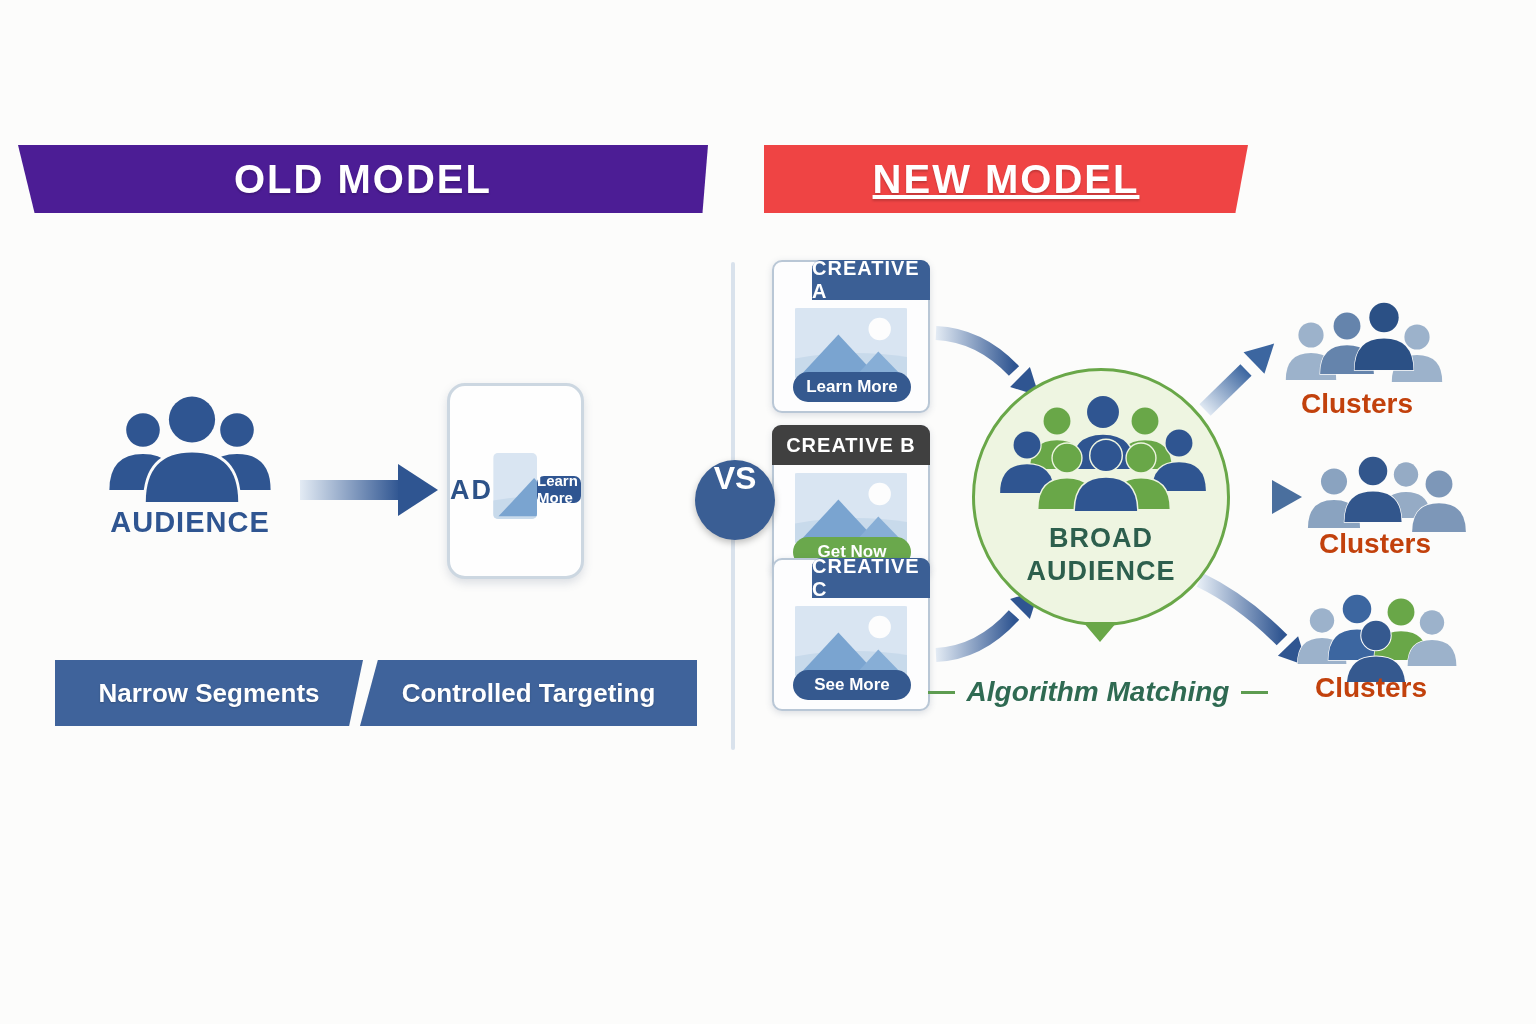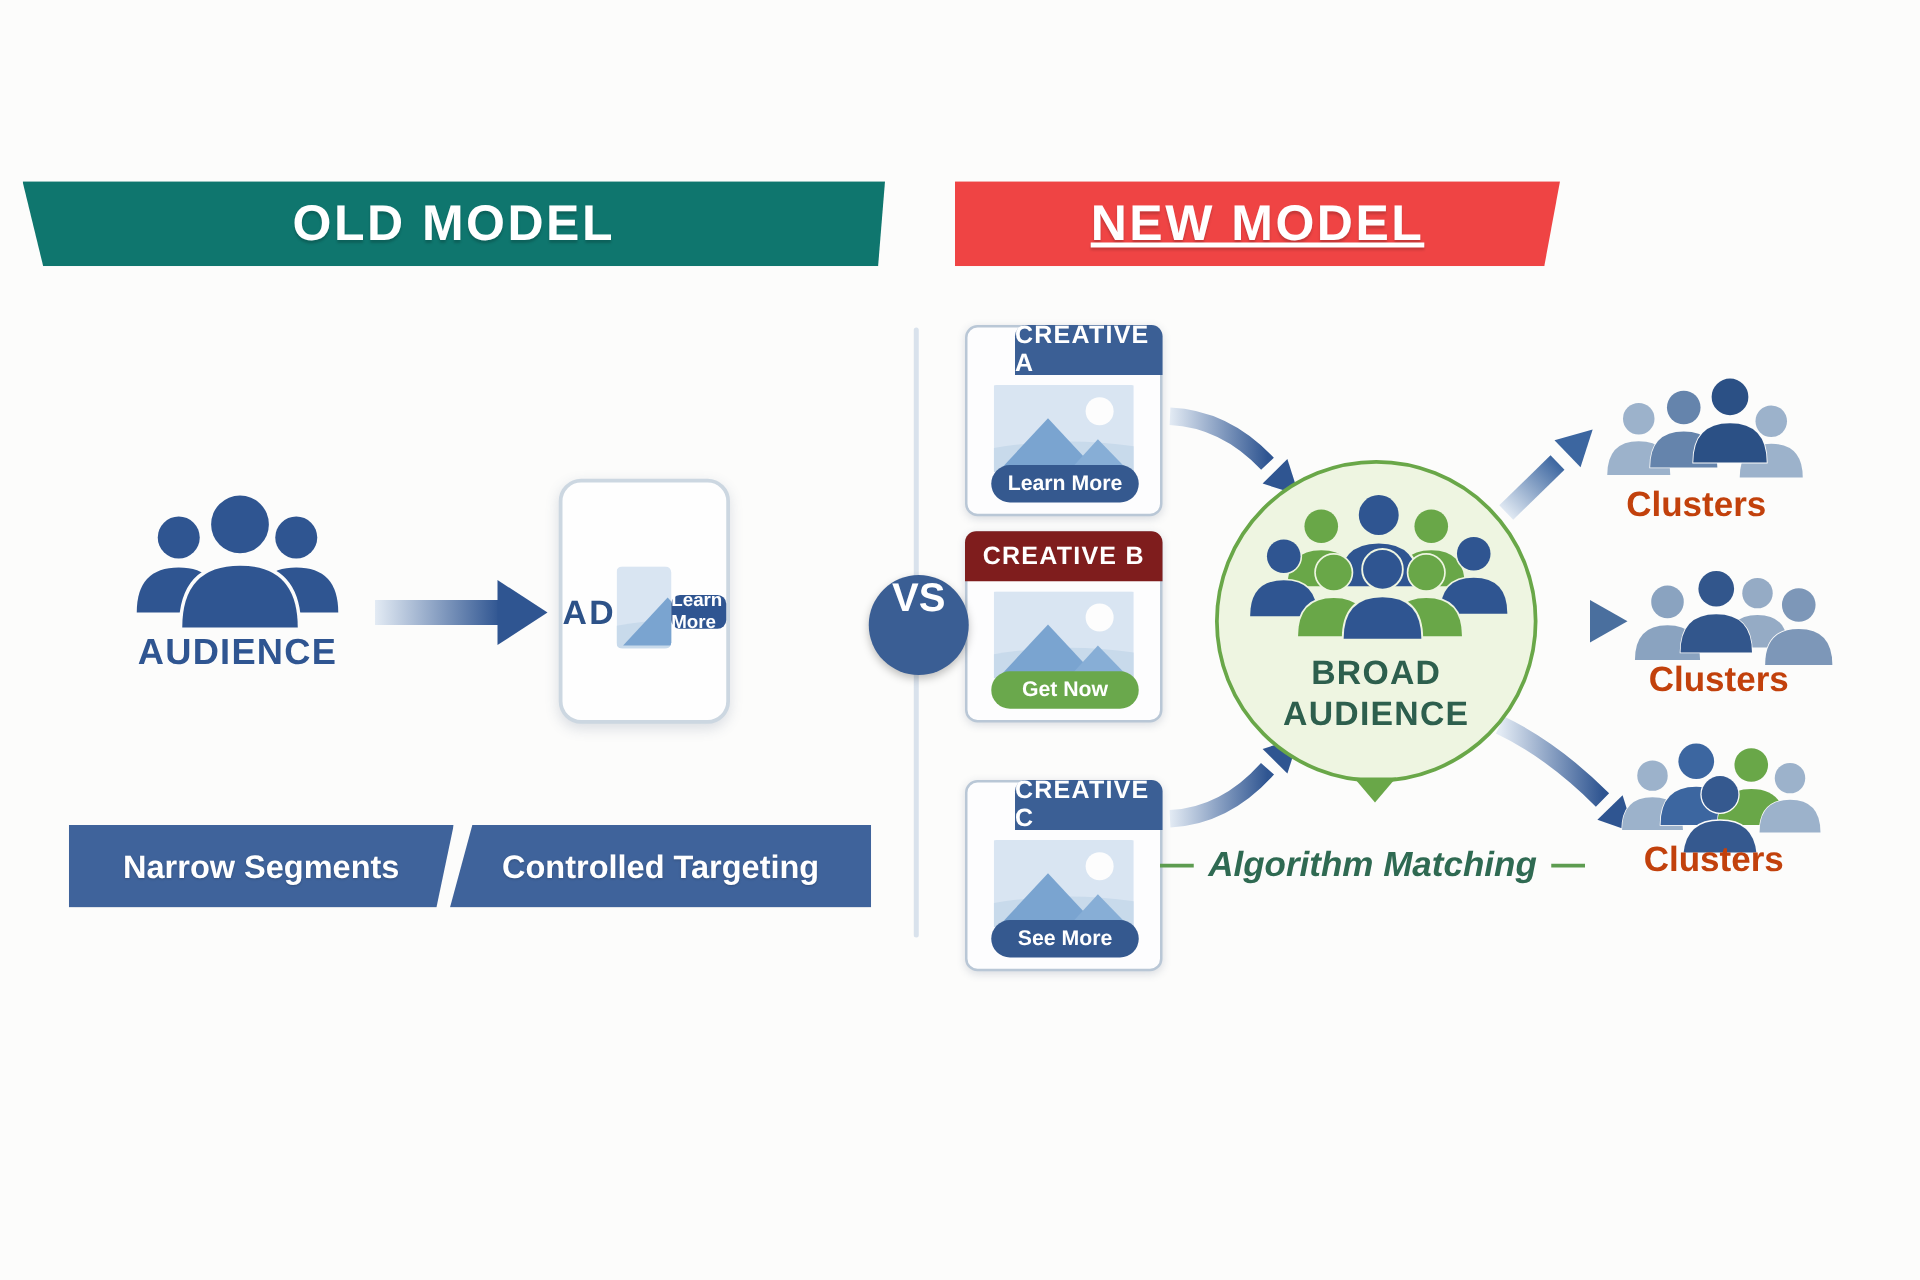--- a/index.html
+++ b/index.html
@@ -4,21 +4,21 @@
 <style>
   * { margin:0; padding:0; box-sizing:border-box; }
   html,body { width:1536px; height:1024px; }
   body { font-family:"Liberation Sans", sans-serif; background:#fcfcfb; overflow:hidden; }
   #canvas { position:relative; width:1536px; height:1024px; background:#fcfcfb; }
 
   
   .banner { position:absolute; top:145px; height:68px; display:flex; align-items:center; justify-content:center;
             color:#ffffff; font-size:40px; font-weight:bold; letter-spacing:2px;
             text-shadow:0 2px 2px rgba(0,0,0,.18); box-shadow:0 2px 5px rgba(0,0,0,.12); }
-  .banner.blue  { left:18px;  width:690px; background:#0f766e; clip-path:polygon(0 0,100% 0,99.2% 100%,2.4% 100%);text-align:right; }
+  .banner.blue  { left:18px;  width:690px; background:#4c1d95; clip-path:polygon(0 0,100% 0,99.2% 100%,2.4% 100%);text-align:right; }
   .banner.green { left:764px; width:484px; background:#ef4444; clip-path:polygon(0 0,100% 0,97.4% 100%,0 100%);text-decoration:underline; }
 
   
   .audience-label { position:absolute; left:80px; top:506px; width:220px; text-align:center;
                     color:#2f5591; font-size:29px; font-weight:bold; letter-spacing:1px; }
   .phone-card { position:absolute; left:447px; top:383px; width:137px; height:196px; background:#fefefe;
                 border:3px solid #ccd7e1; border-radius:18px; box-shadow:0 4px 10px rgba(70,90,120,.18);
                 display:flex; flex-direction:row; align-items:center; }
   .phone-title { margin-top:18px; color:#2d5288; font-size:27px; font-weight:bold; letter-spacing:2px; }
   .phone-img { margin-top:10px; border-radius:5px; overflow:hidden; line-height:0; }
@@ -33,26 +33,26 @@
 
   
   .divider { position:absolute; left:731px; top:262px; width:4px; height:488px; background:#d9e2ec; border-radius:2px; }
   .vs-circle { position:absolute; left:695px; top:460px; width:80px; height:80px; border-radius:50%;
                background:#3a5e94; box-shadow:0 3px 7px rgba(0,0,0,.25); display:flex; 
                justify-content:center; color:#fff; font-size:32px; font-weight:bold; z-index:3; }
 
   
   .creative-card { position:absolute; left:772px; width:158px; height:153px; background:#fdfdfe;
                    border:2px solid #b9c7d6; border-radius:10px; box-shadow:0 2px 7px rgba(60,80,110,.18); }
-  .creative-card.a { top:260px; } .creative-card.b { top:425px; } .creative-card.c { top:624px; }
+  .creative-card.a { top:260px; } .creative-card.b { top:425px; } .creative-card.c { top:558px; }
   .creative-header { position:absolute; top:-2px; left:-2px; right:-2px; height:40px; border-radius:9px 9px 0 0;
                      display:flex; align-items:center; justify-content:center; color:#fff; font-size:20px;
                      font-weight:bold; letter-spacing:1px; }
   .creative-header.blue  { background:#3b5f95;margin-left:40px; }
-  .creative-header.green { background:#7f1d1d; }
+  .creative-header.green { background:#404040; }
   .creative-img { position:absolute; top:46px; left:17px; border-radius:6px; overflow:hidden; line-height:0; }
   .creative-btn { position:absolute; bottom:9px; left:19px; width:118px; height:30px; border-radius:15px; font-size:17px; }
   .creative-btn.blue  { background:#35598f; }
   .creative-btn.green { background:#6aa84c; }
 
   
   .broad-circle { position:absolute; left:972px; top:368px; width:258px; height:258px; border-radius:50%;
                   background:#eef5e1; border:3px solid #69a748; z-index:1; }
   .broad-pointer { position:absolute; left:1083px; top:622px; width:0; height:0; z-index:2;
                    border-left:17px solid transparent; border-right:17px solid transparent;

